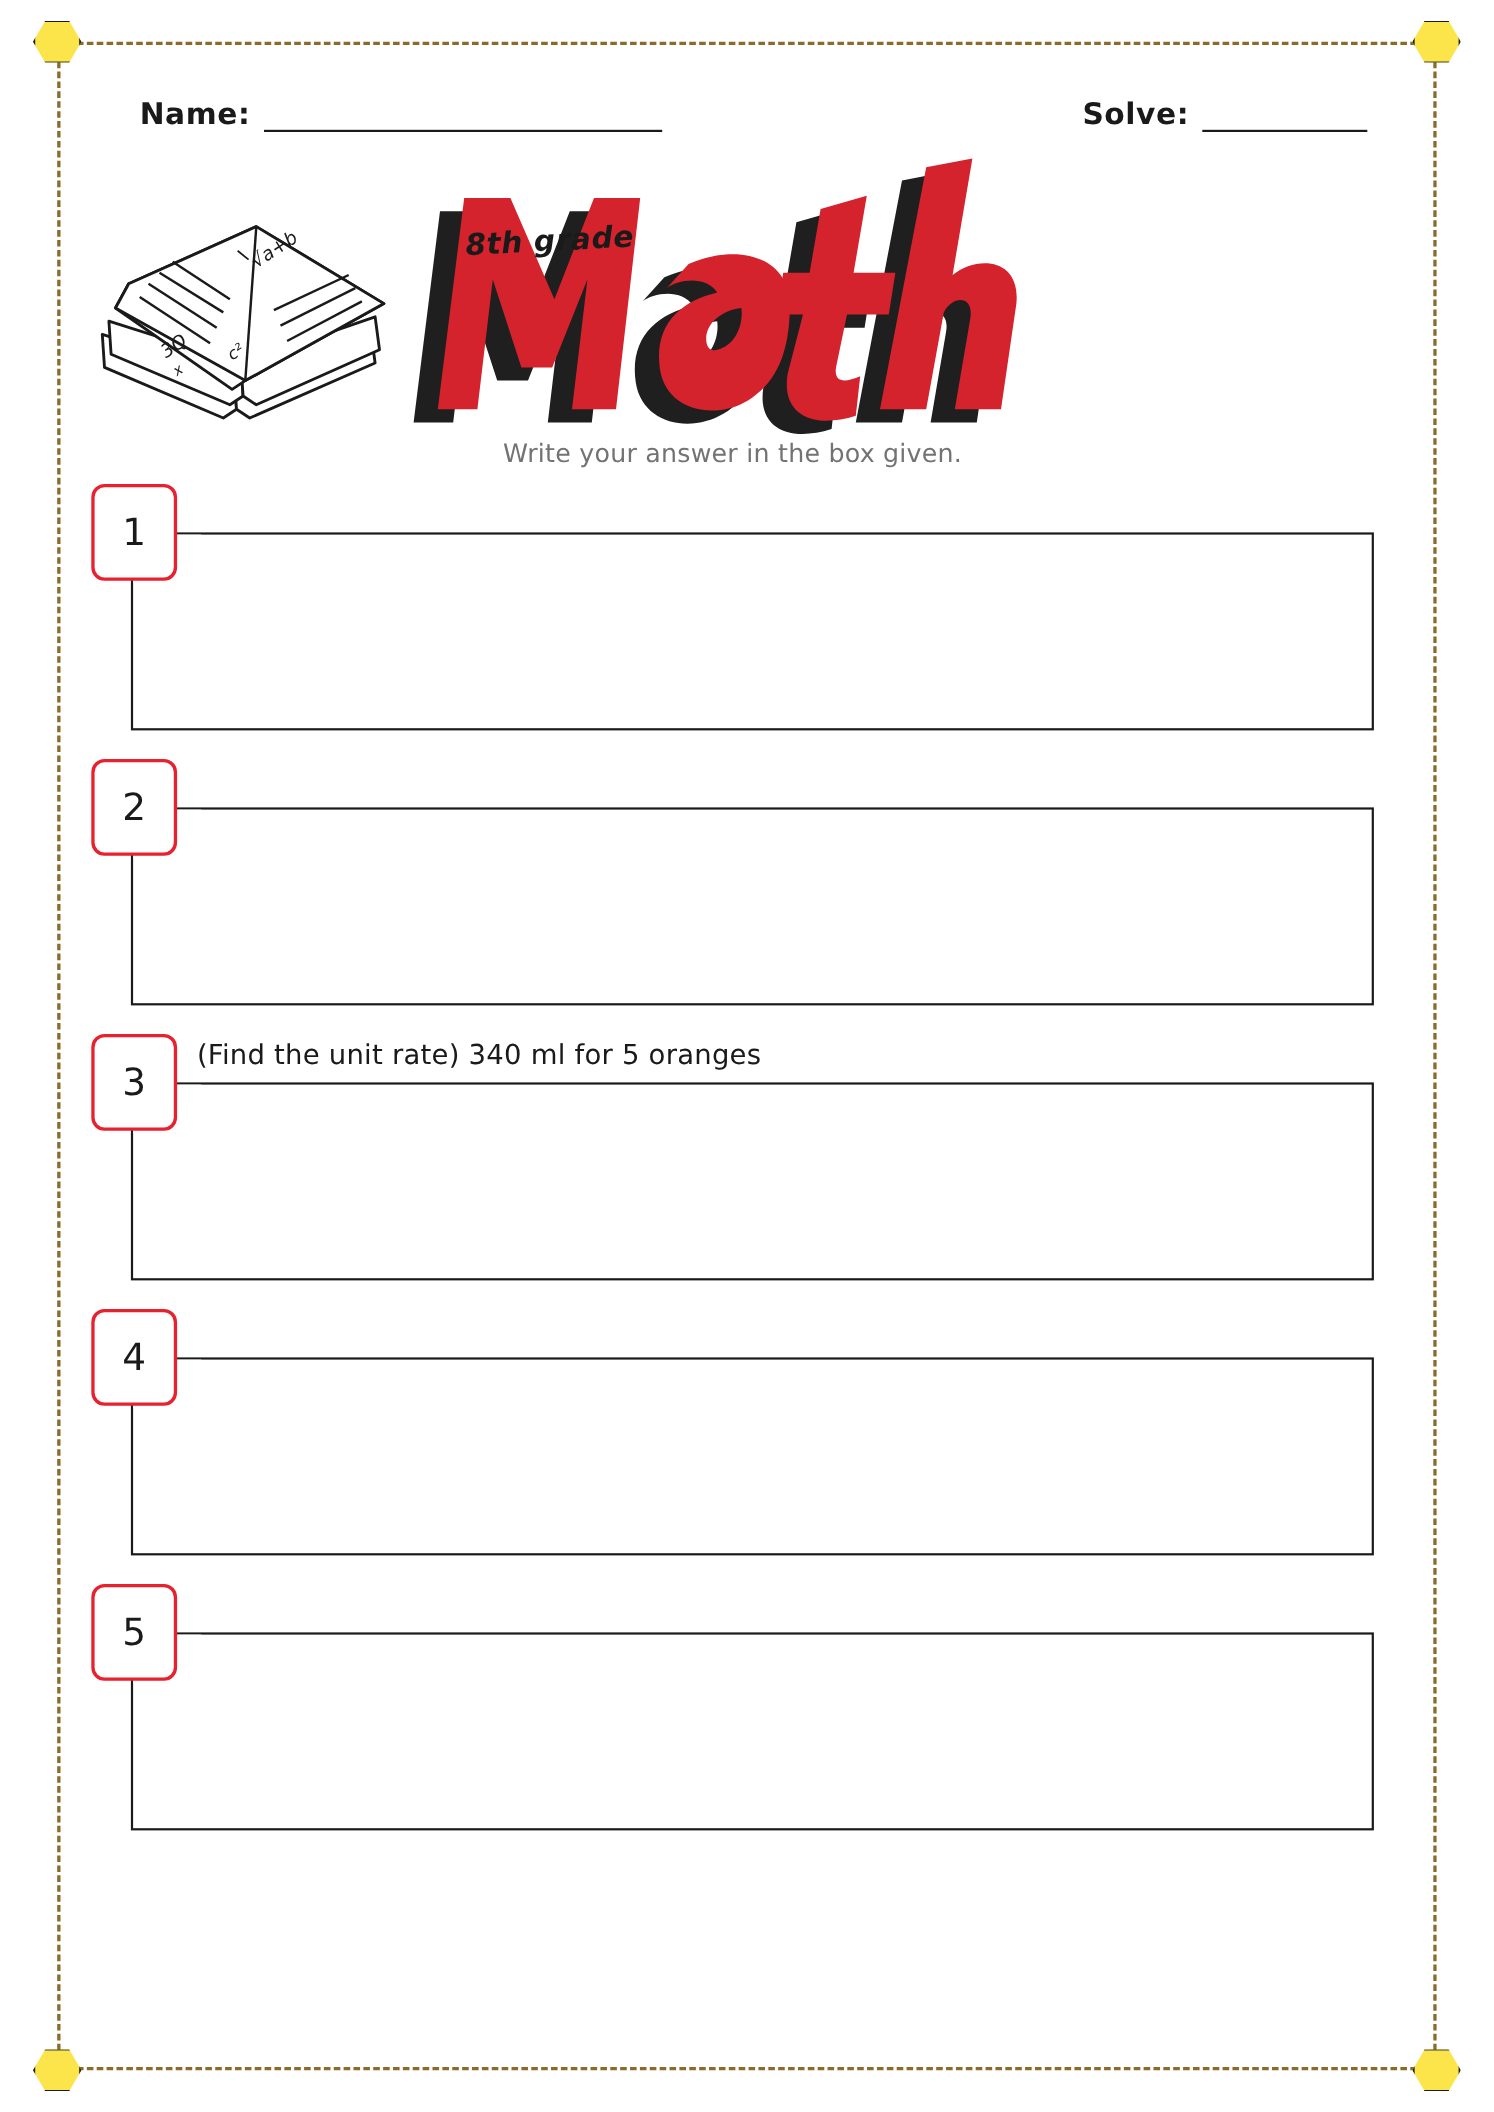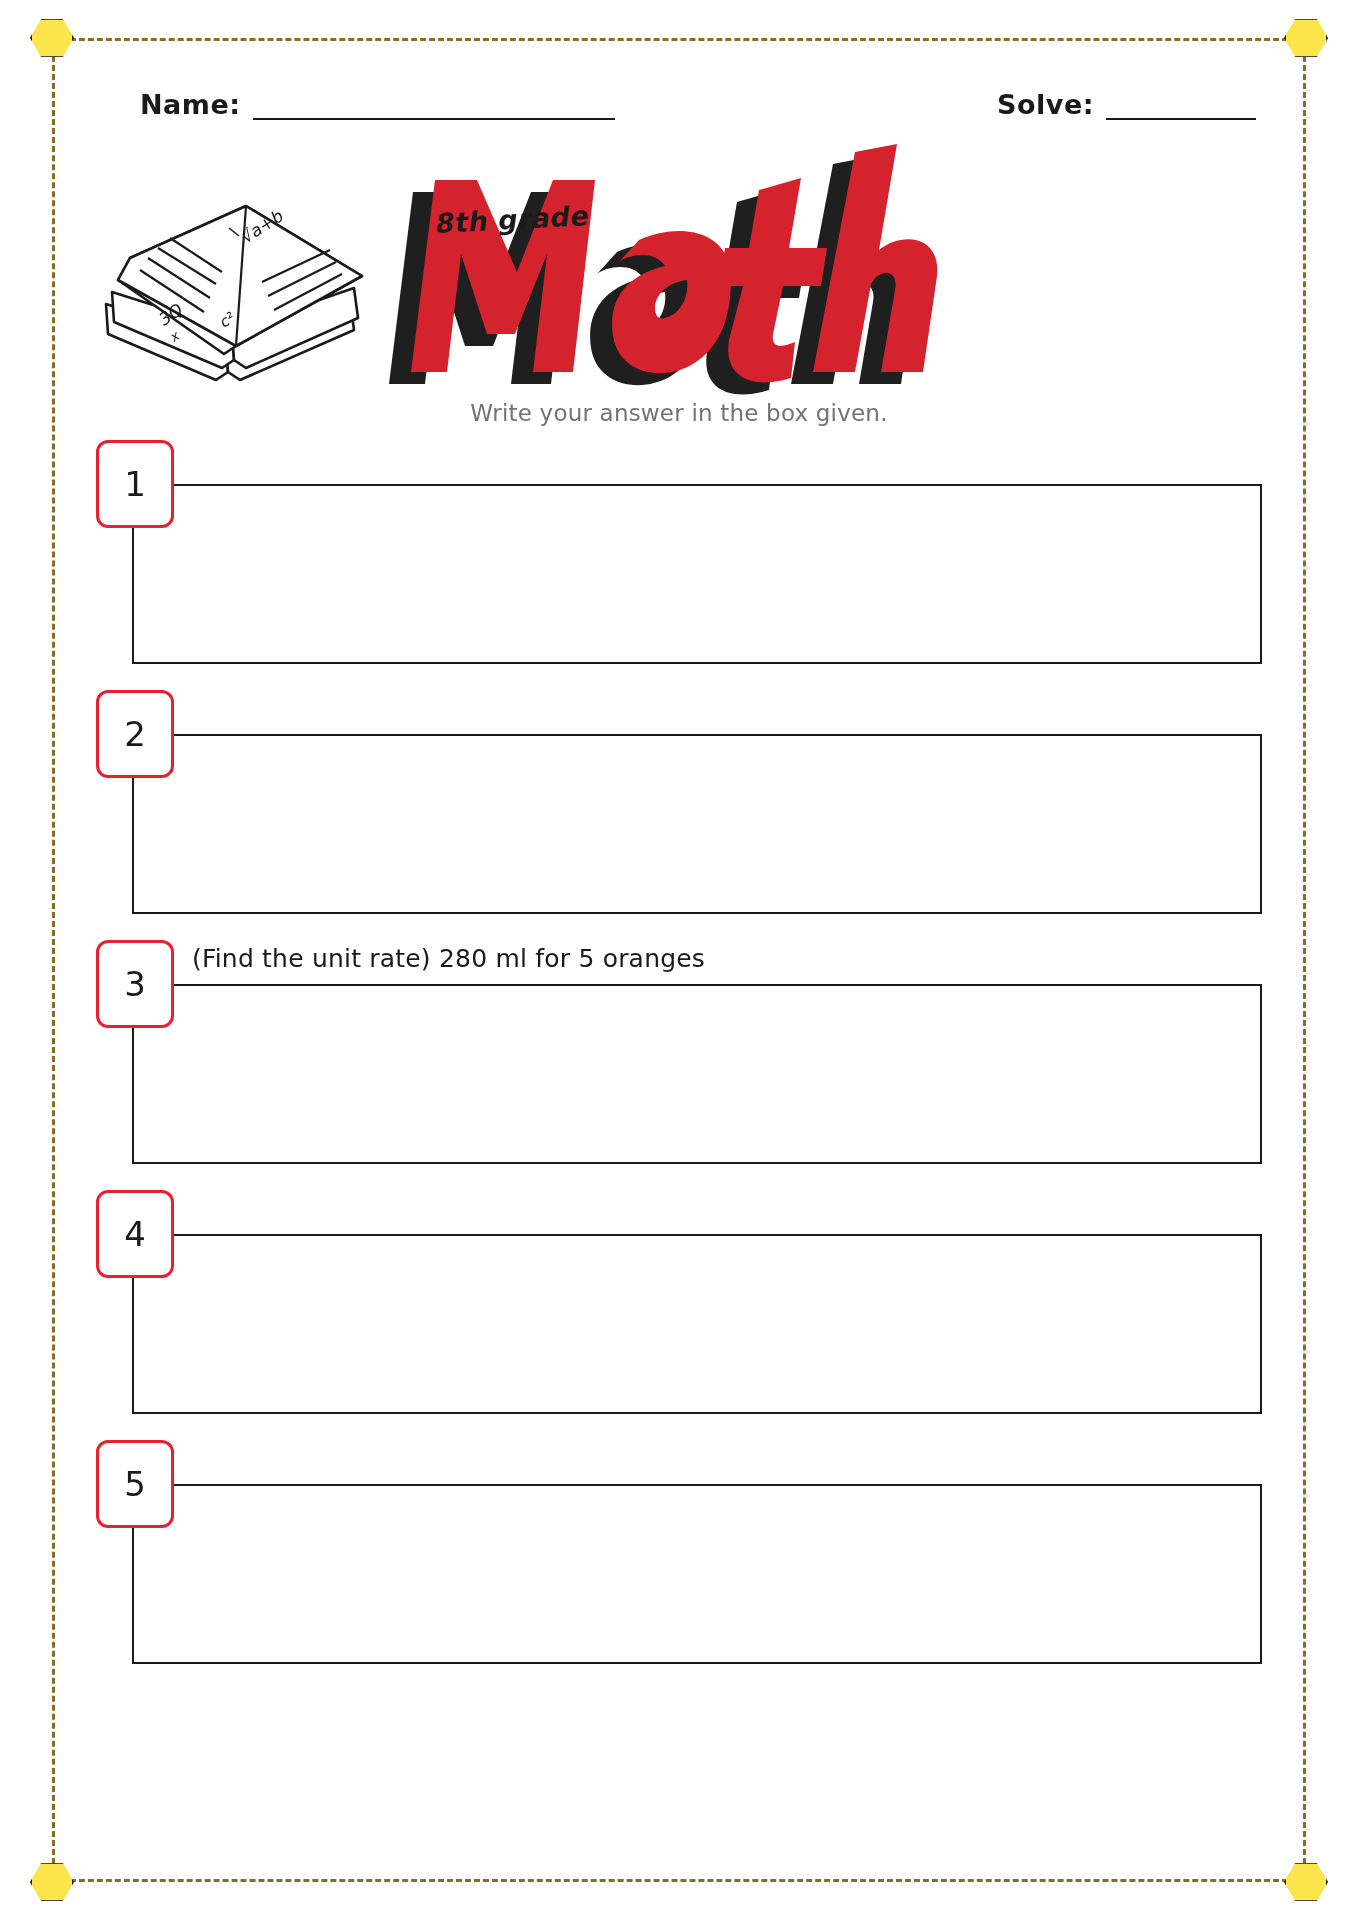--- a/index.html
+++ b/index.html
@@ -36,21 +36,21 @@
     clip-path: polygon(25% 3%, 75% 3%, 100% 50%, 75% 97%, 25% 97%, 0% 50%);
   }
   .hex.tl { left: 30px;  top: 18px; }
   .hex.tr { right: 30px; top: 18px; }
   .hex.bl { left: 30px;  bottom: 18px; }
   .hex.br { right: 30px; bottom: 18px; }
 
   
   .sheet {
     position: absolute;
-    left: 96px;
+    left: 83px;
     top: 60px;
     width: 1166px;
     height: 1800px;
   }
 
   
   .idline {
     display: flex;
     align-items: flex-end;
     height: 60px;
@@ -257,21 +257,21 @@
   <div class="q">
     <div class="answerbox"></div>
     <div class="mask"></div>
     <div class="numbox">2</div>
   </div>
 
   <div class="q">
     <div class="answerbox"></div>
     <div class="mask"></div>
     <div class="numbox">3</div>
-    <div class="qtext">(Find the unit rate) 280 ml for 5 oranges</div>
+    <div class="qtext">(Find the unit rate) 340 ml for 5 oranges</div>
   </div>
 
   <div class="q">
     <div class="answerbox"></div>
     <div class="mask"></div>
     <div class="numbox">4</div>
   </div>
 
   <div class="q">
     <div class="answerbox"></div>

